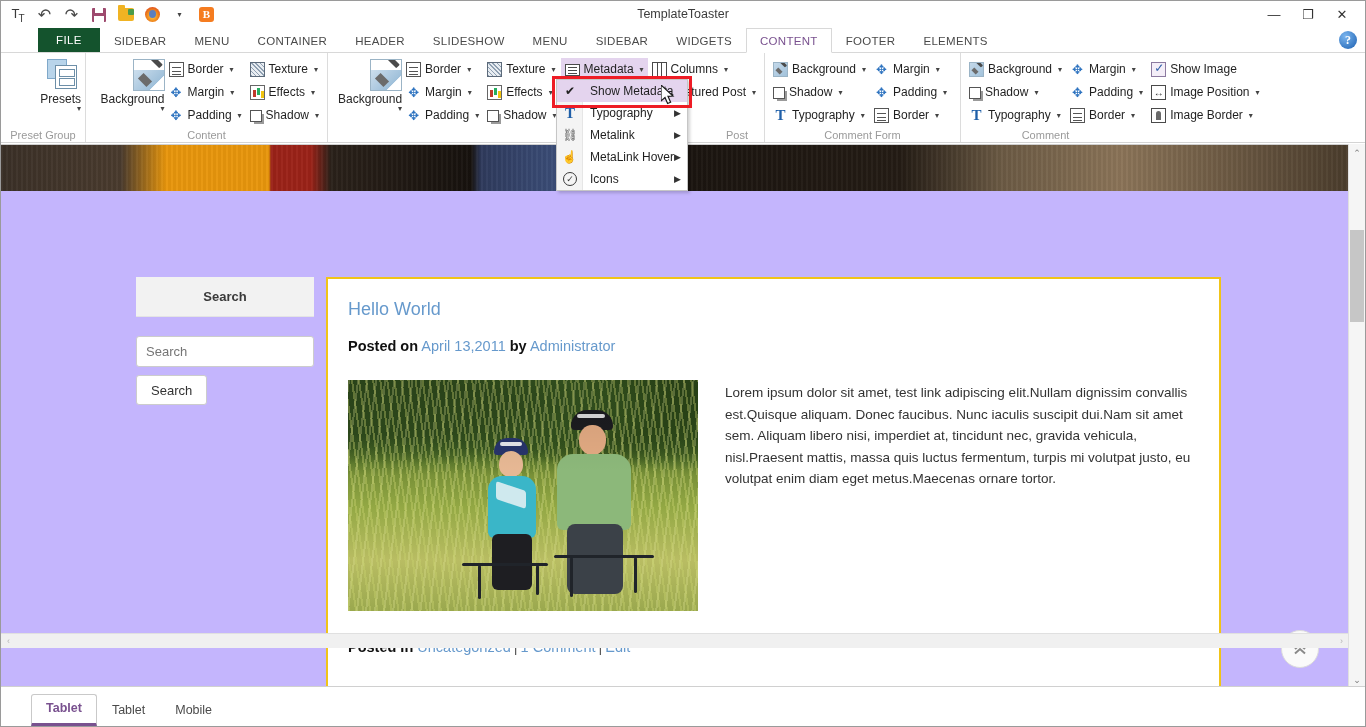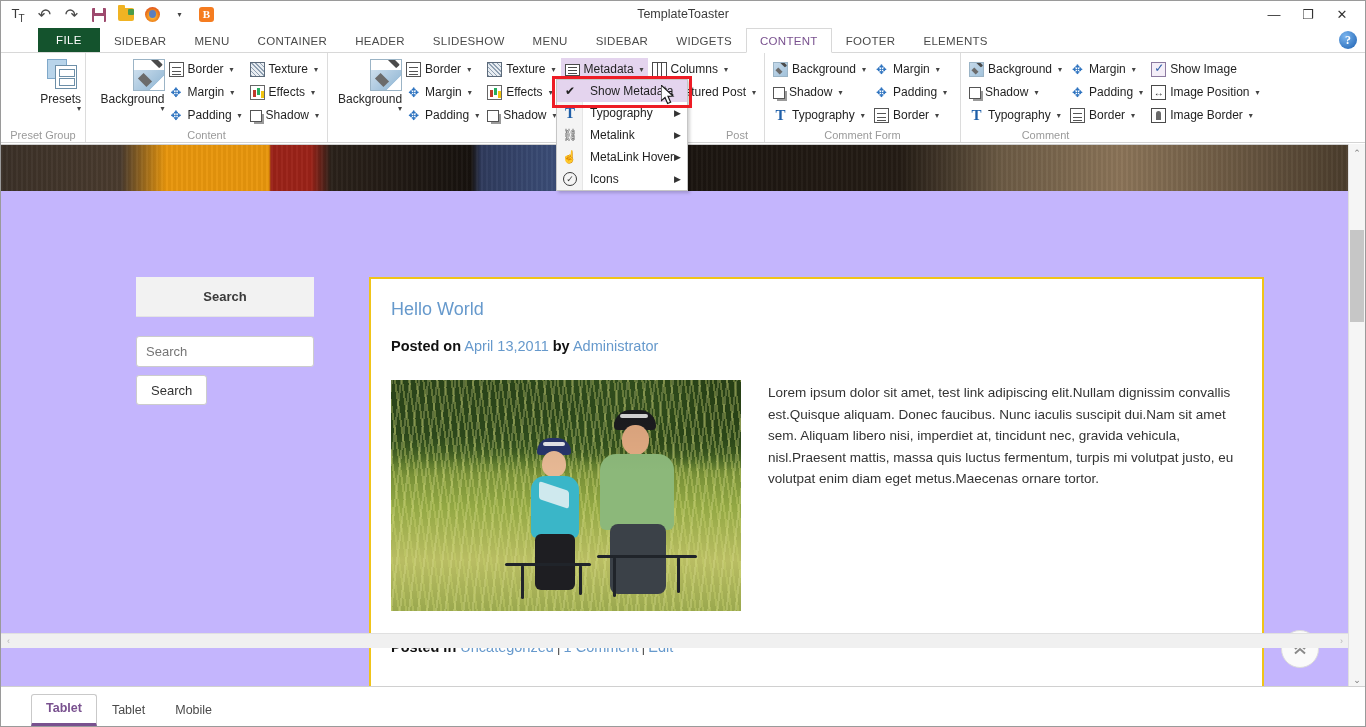--- a/index.html
+++ b/index.html
@@ -330,21 +330,20 @@
     margin-top: 8px; height: 30px; padding: 0 14px;
     border: 1px solid #cccccc; border-radius: 3px; background: #fff;
     font-size: 13px; color: #333; cursor: default;
     font-family: "Liberation Sans", sans-serif;
   }
 
   .post-box {
     position: absolute; left: 325px; top: 86px; width: 895px; bottom: -40px;
     border: 2px solid #f0c419; background: #fff;
     padding: 18px 20px 0 20px;
-    margin-left: 43px;
   }
   .post-title {
     font-size: 18px; color: #6699cc; margin: 2px 0 0 0; font-weight: normal;
   }
   .post-meta {
     margin-top: 18px; font-size: 14.5px; color: #333;
   }
   .post-meta b { color: #111; }
   .post-meta a { color: #6699cc; text-decoration: none; }
   .post-body {

